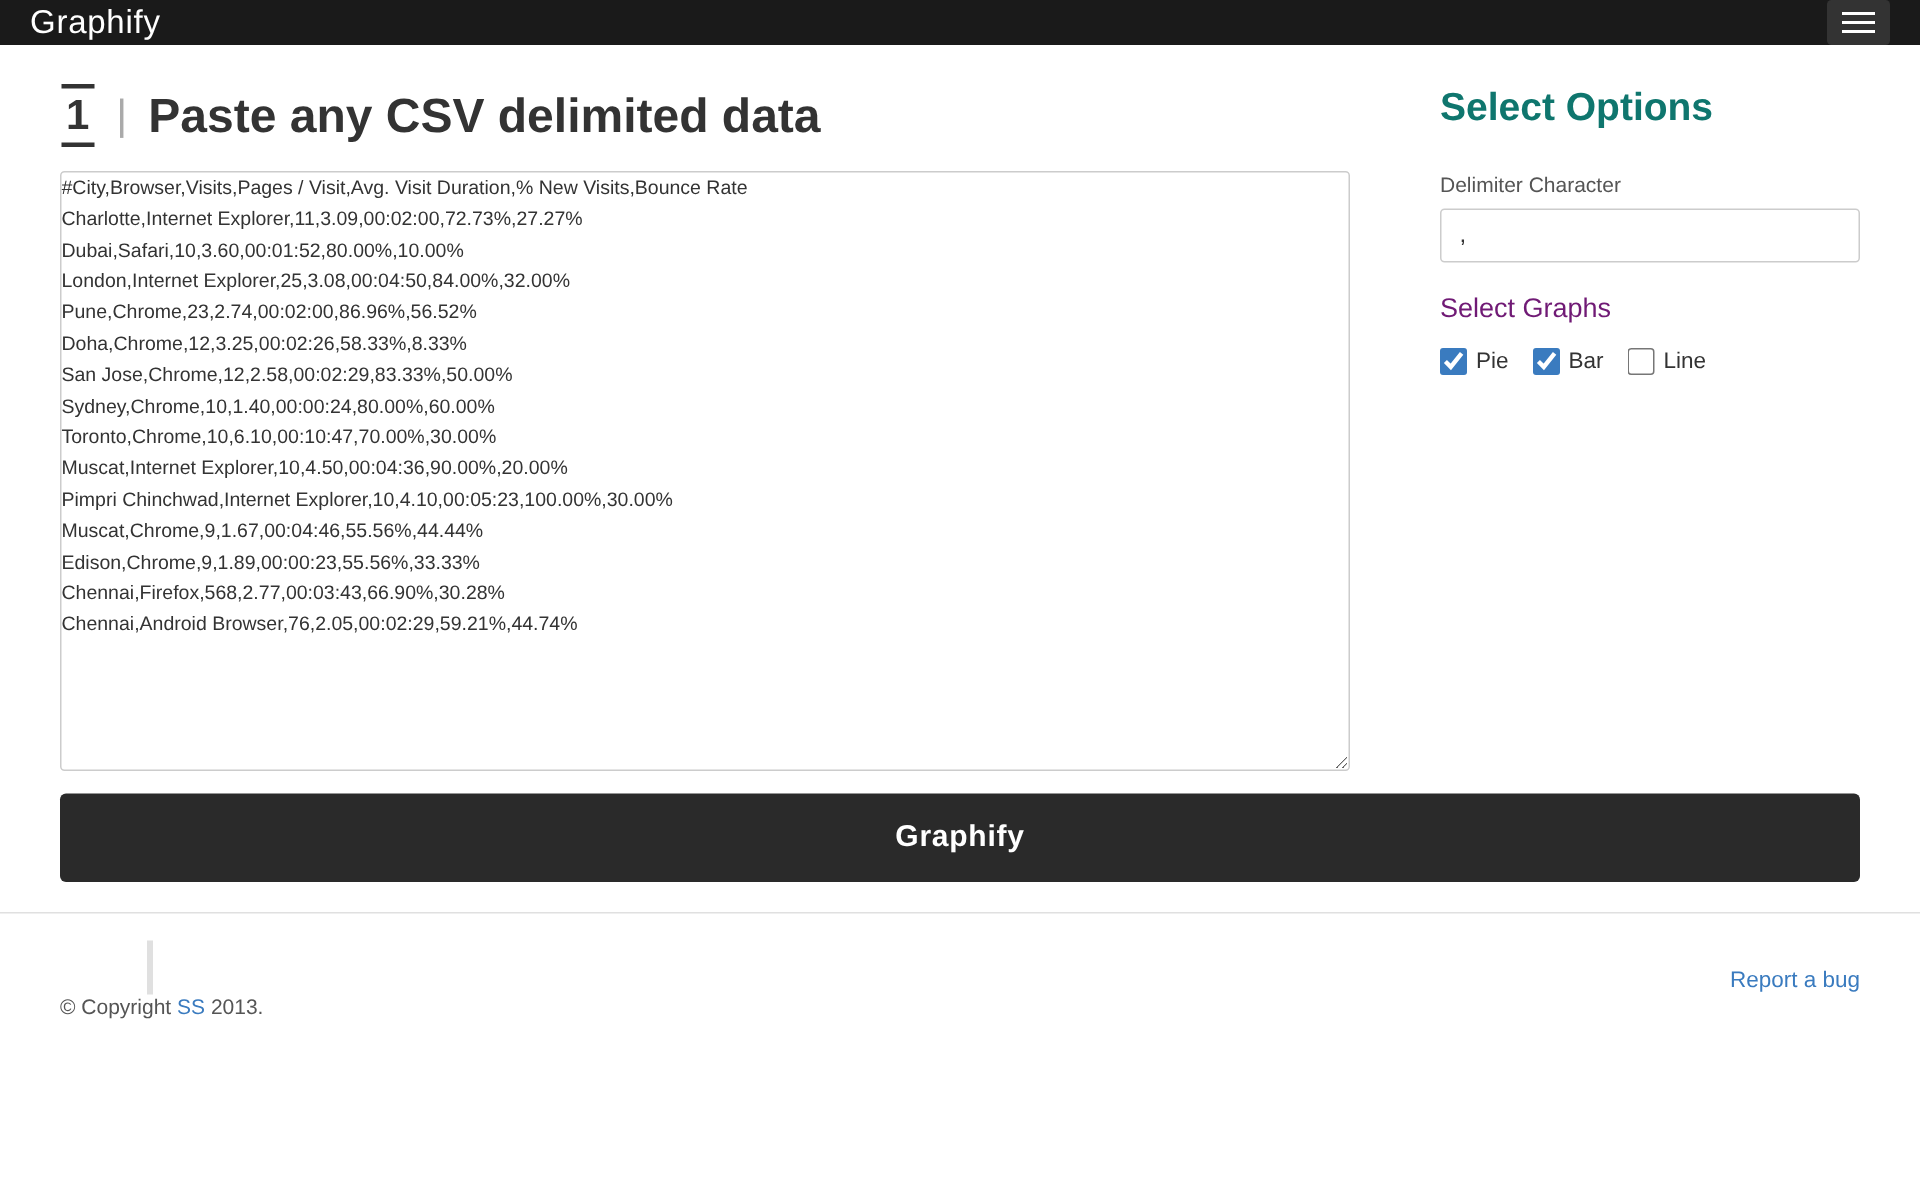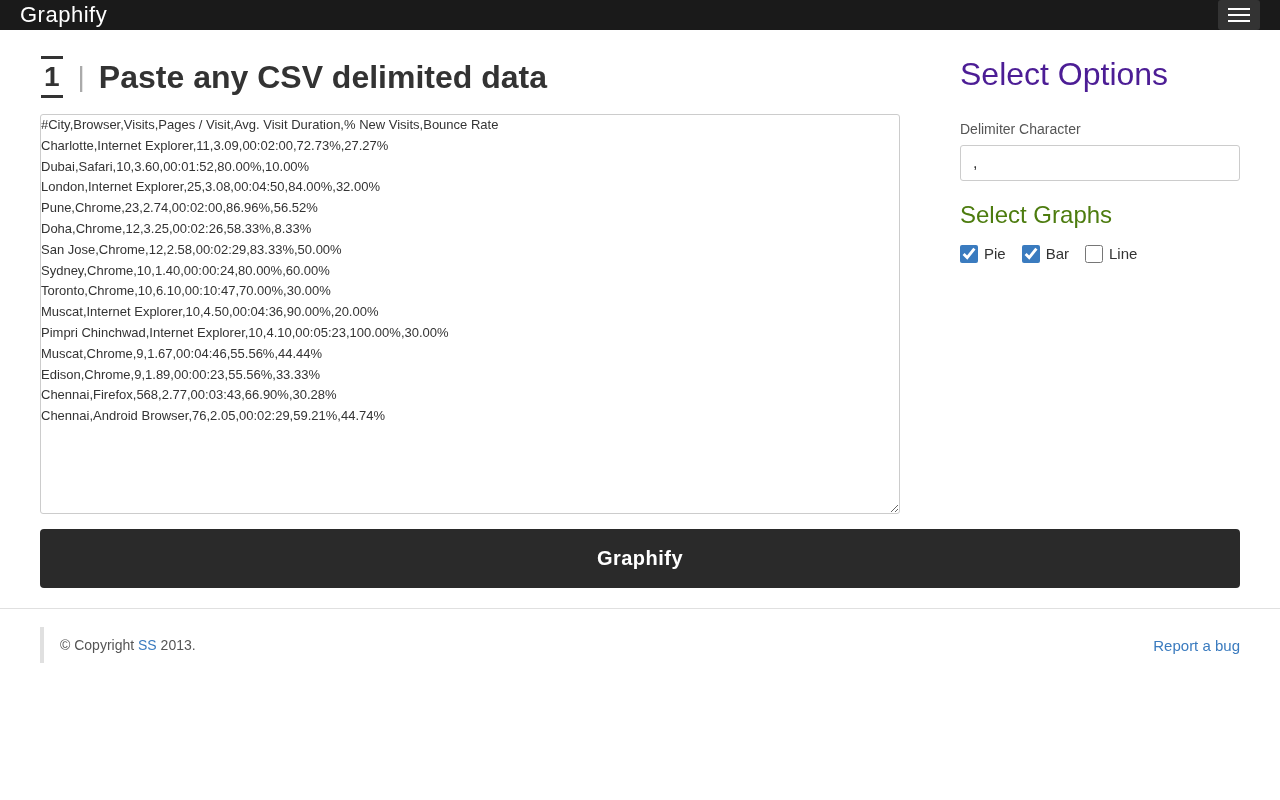--- a/index.html
+++ b/index.html
@@ -120,23 +120,23 @@
       outline: none;
     }
 
     
     .right-section {
       width: 280px;
       padding-top: 0;
     }
 
     .options-title {
-      font-size: 32px;
-      font-weight: 400;
-      color: #4c1d95;
+      font-size: 26px;
+      font-weight: 700;
+      color: #0f766e;
       margin-bottom: 16px;
     }
 
     .delimiter-label {
       font-size: 14px;
       color: #555;
       margin-bottom: 8px;
       margin-top: 28px;
     }
 
@@ -145,23 +145,23 @@
       border: 1px solid #ccc;
       border-radius: 3px;
       padding: 8px 12px;
       font-size: 16px;
       color: #333;
       outline: none;
       margin-bottom: 20px;
     }
 
     .select-graphs-title {
-      font-size: 24px;
+      font-size: 18px;
       font-weight: 400;
-      color: #4d7c0f;
+      color: #701a75;
       margin-bottom: 16px;
     }
 
     .graph-options {
       display: flex;
       align-items: center;
       gap: 16px;
     }
 
     .graph-option {
@@ -202,20 +202,21 @@
       display: flex;
       align-items: center;
       justify-content: space-between;
       margin-top: 10px;
     }
 
     .footer-left {
       display: flex;
       align-items: center;
       gap: 0;
+      flex-direction: column;
     }
 
     .footer-bar {
       width: 4px;
       height: 36px;
       background: #e0e0e0;
       margin-right: 16px;
     }
 
     .footer-copyright {

